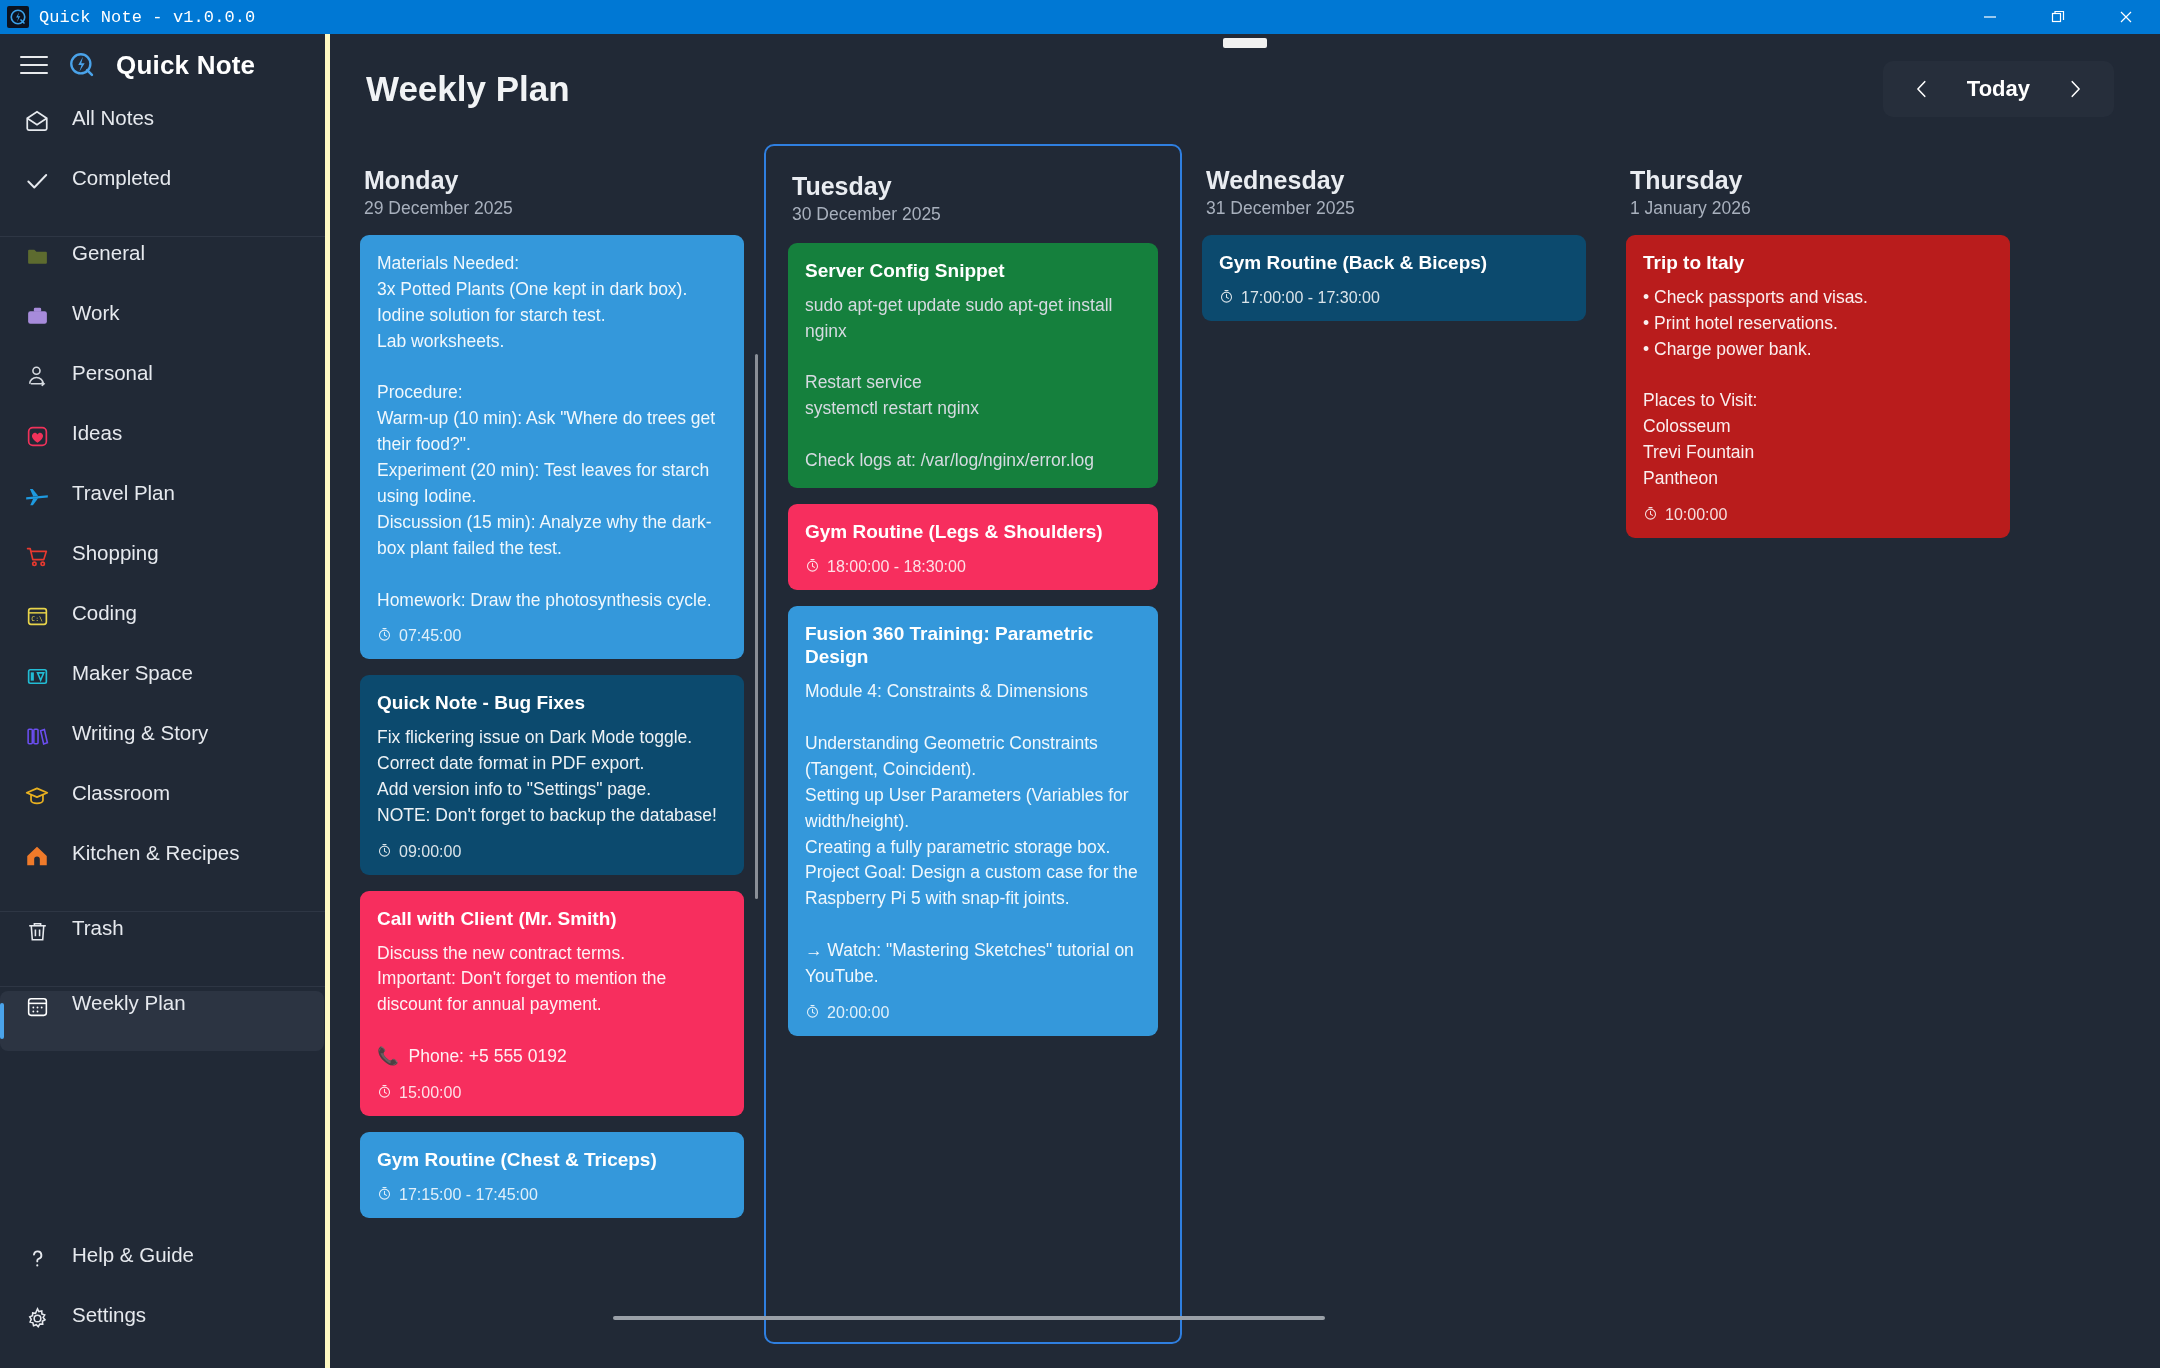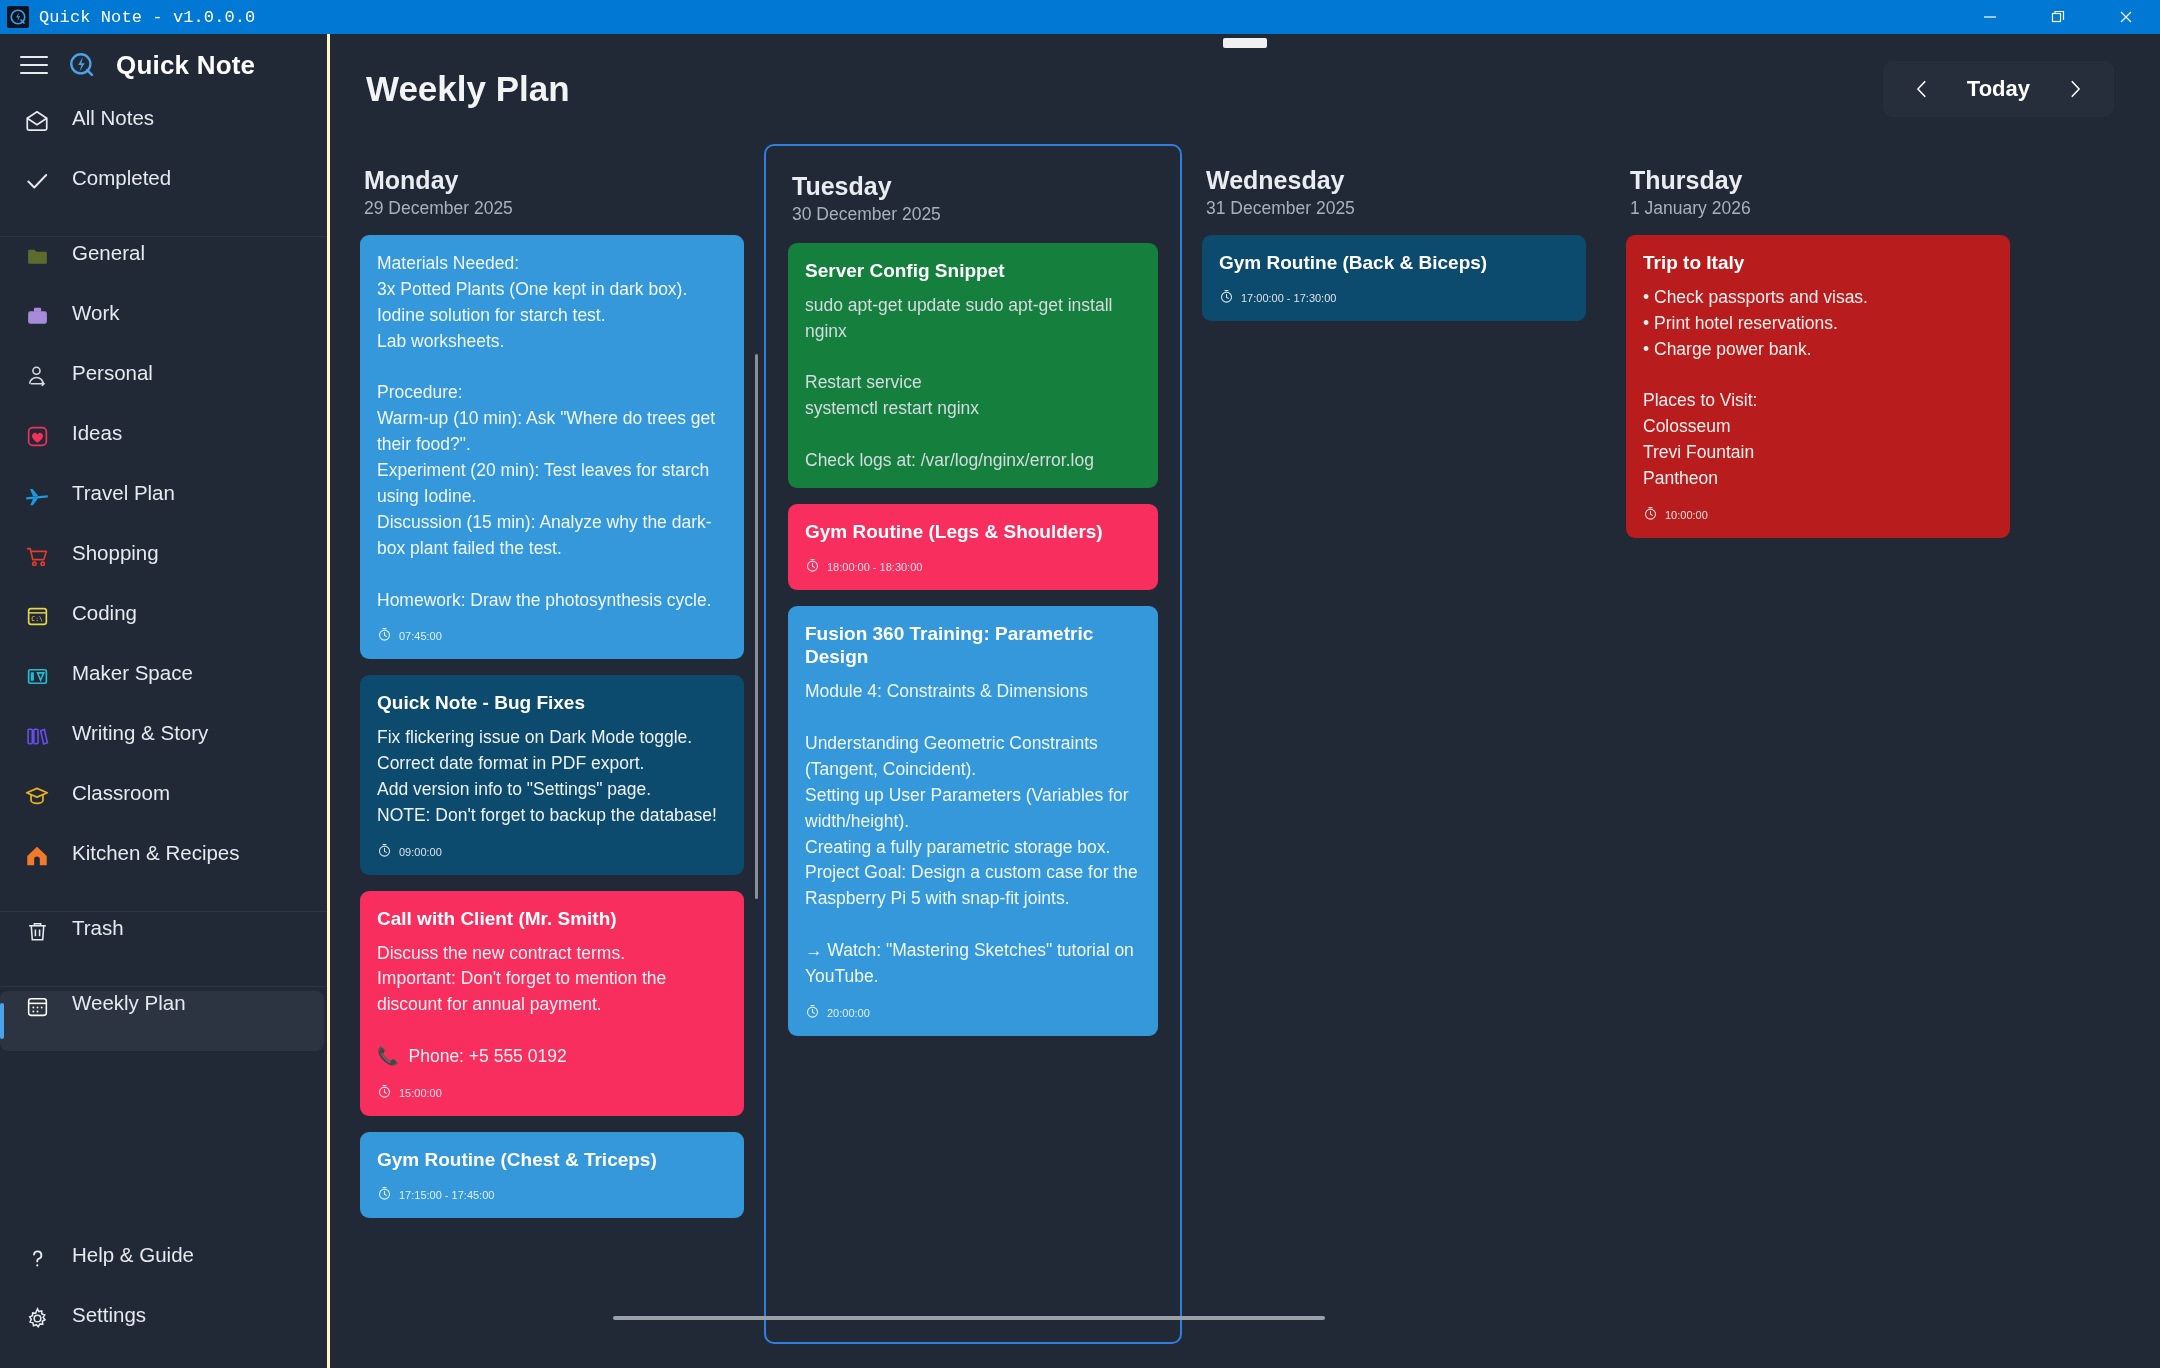--- a/index.html
+++ b/index.html
@@ -28,21 +28,21 @@
     color: #fff;
   }
   .tb-btn svg { display: block; }
 
   
   .app { display: flex; height: 1334px; }
 
   
   .sidebar {
     width: 330px; background: #212936;
-    border-right: 3px solid #fef9c3;
+    border-right: 5px solid #fef9c3;
     display: flex; flex-direction: column;
     flex: 0 0 330px;
     position: relative;
   }
   .sb-header {
     height: 62px; display: flex; align-items: center; padding-left: 20px; gap: 20px;
   }
   .hamburger { width: 28px; height: 28px; display: flex; flex-direction: column;
     justify-content: center; gap: 6px; }
   .hamburger i { display: block; height: 2px; background: #e8eaed; border-radius: 1px; }
@@ -106,21 +106,21 @@
   .col-date { color: #a8b0bd; font-size: 17.5px; margin-top: 3px; }
   .col-body { padding: 10px 12px 0 12px; position: relative; }
   .col.selected .col-body { padding-top: 12px; }
 
   .card {
     border-radius: 9px; padding: 16px 17px 14px 17px;
     margin-bottom: 16px; color: #ffffff;
   }
   .card-title { font-size: 19px; font-weight: bold; margin-bottom: 10px; line-height: 1.25; }
   .card-body { font-size: 17.5px; line-height: 1.48; color: rgba(255,255,255,.93); white-space: pre-wrap; }
-  .card-time { font-size: 11px; color: rgba(255,255,255,.85); margin-top: 14px; display: flex; align-items: center; gap: 7px;}
+  .card-time { font-size: 16px; color: rgba(255,255,255,.85); margin-top: 14px; display: flex; gap: 7px;}
   .card-time .clk { font-size: 15px; }
   .card.c-blue  { background: #3498db; }
   .card.c-orange{ background: #0c4a6e; }
   .card.c-pink  { background: #f72e5e; }
   .card.c-green { background: #b91c1c; }
   .card.c-dark  { background: #15803d; }
   .card.c-dark .card-body { color: #d6dae1; }
 
   .vscroll {
     position: absolute; top: 210px; width: 3px; height: 545px;

